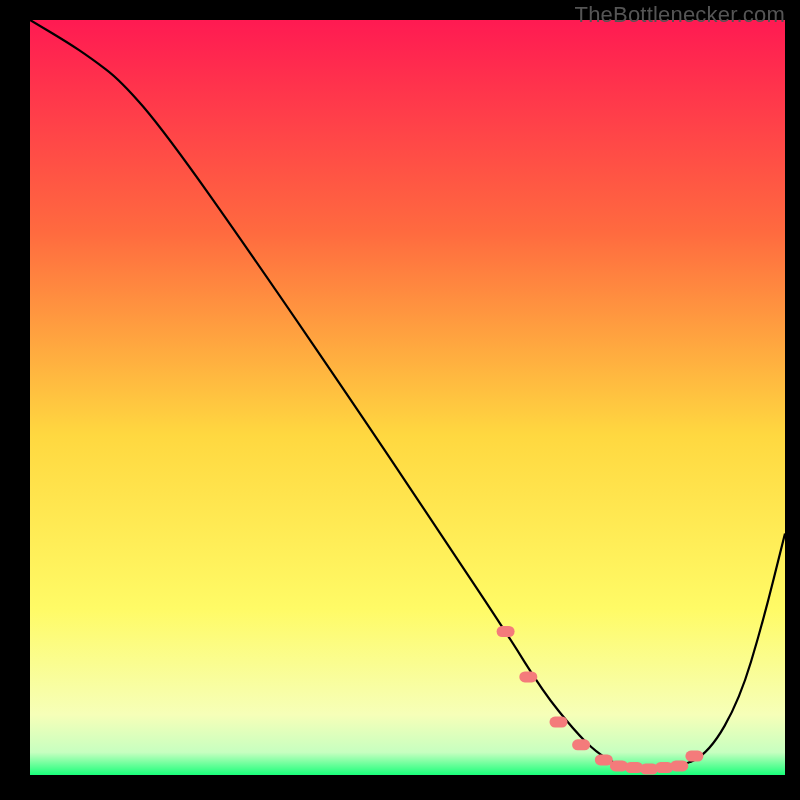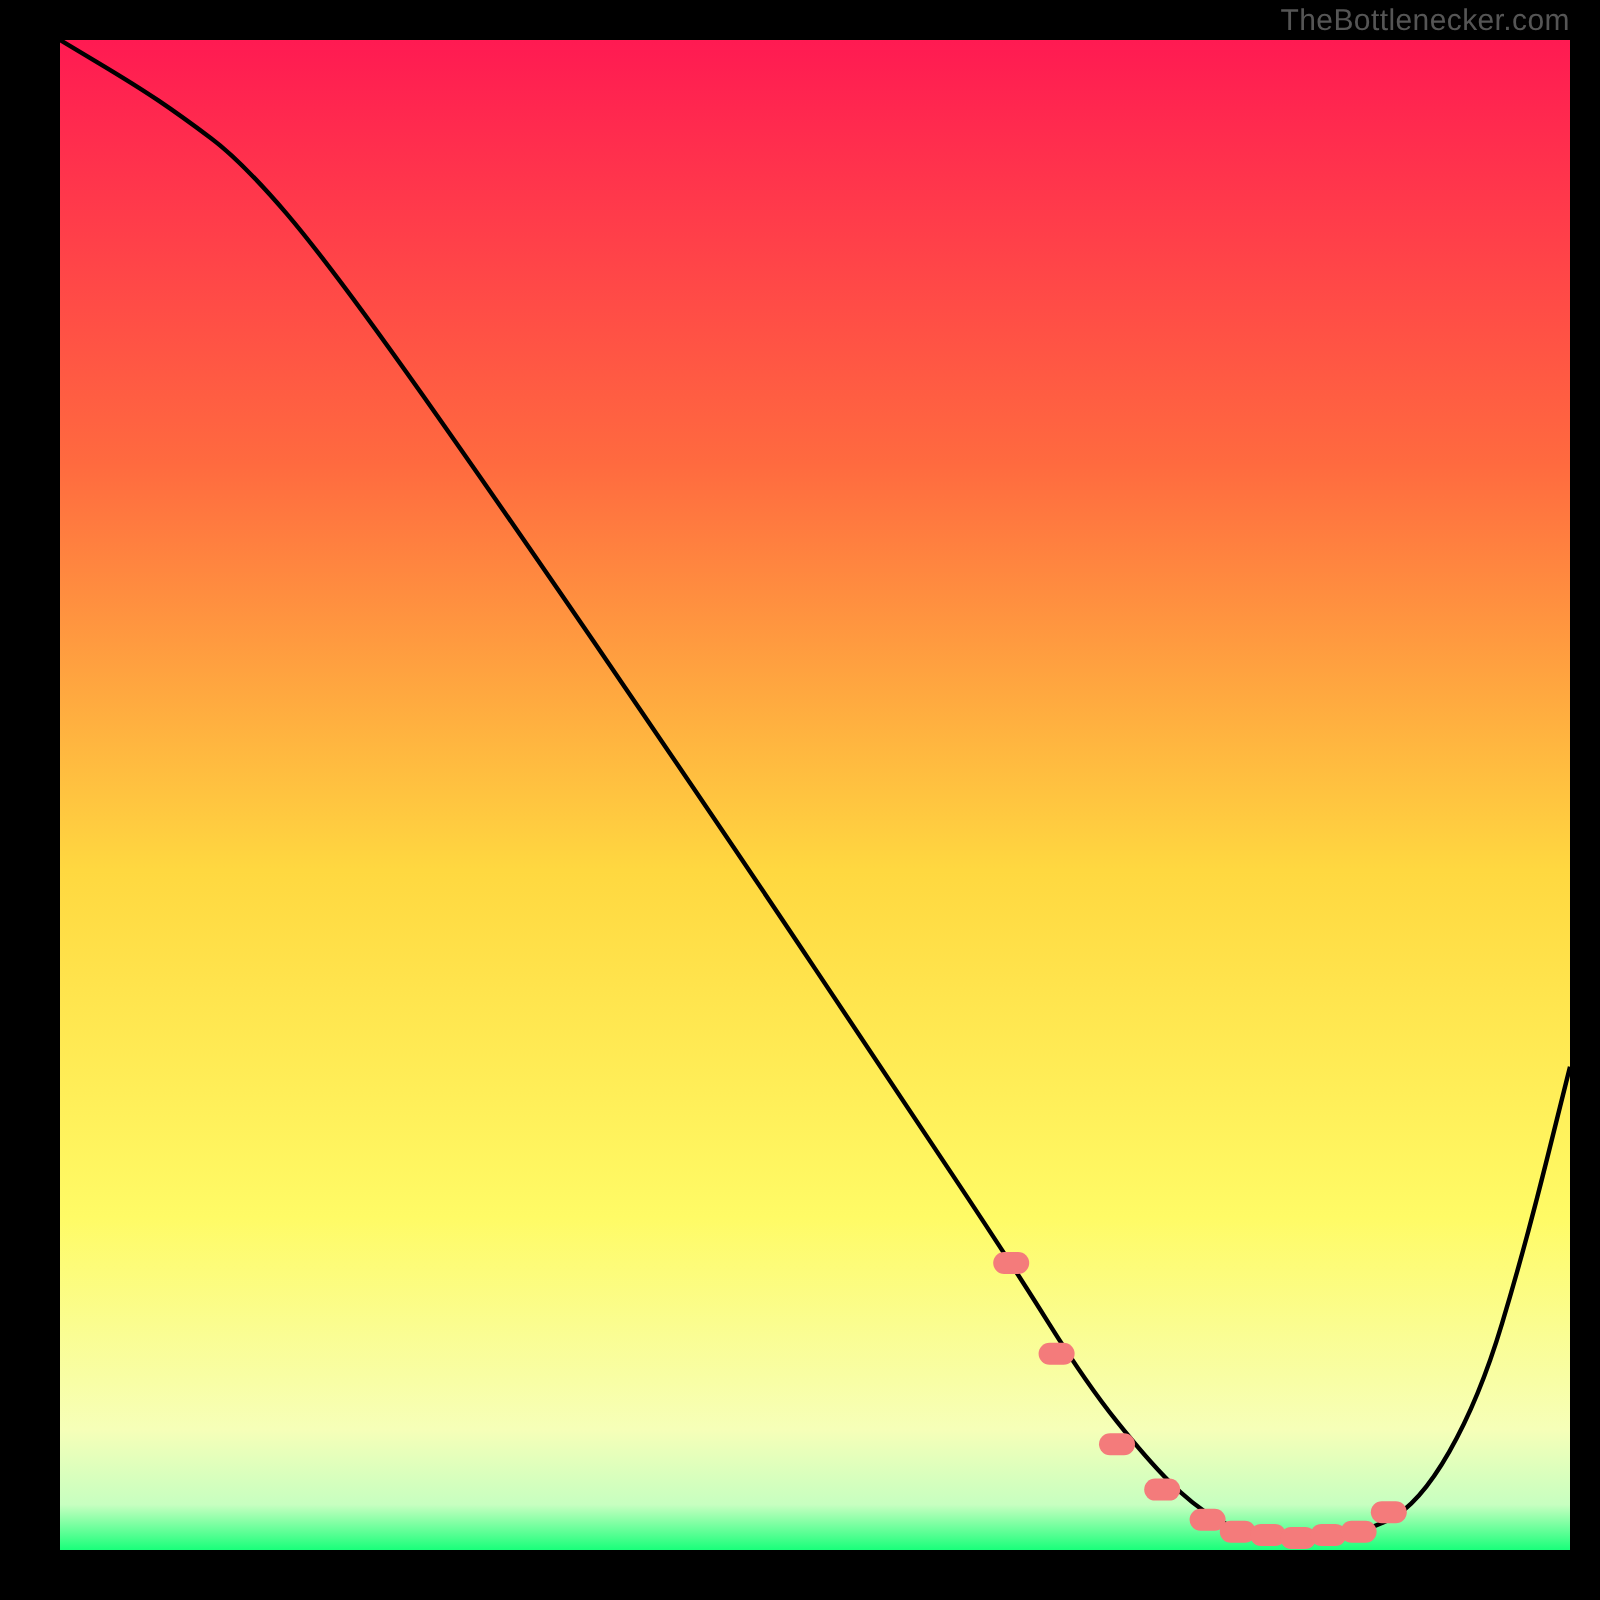--- a/index.html
+++ b/index.html
@@ -24,21 +24,21 @@
     left: 15px;
     top: 0;
     width: 755px;
     height: 755px;
   }
   .watermark {
     position: absolute;
     top: 2px;
     right: 15px;
     color: #555;
-    font-size: 15px;
+    font-size: 22px;
     letter-spacing: 0.2px;
     z-index: 10;
   }
   svg { display: block; }
 </style>
 </head>
 <body>
 
 <div class="watermark">TheBottlenecker.com</div>
 

